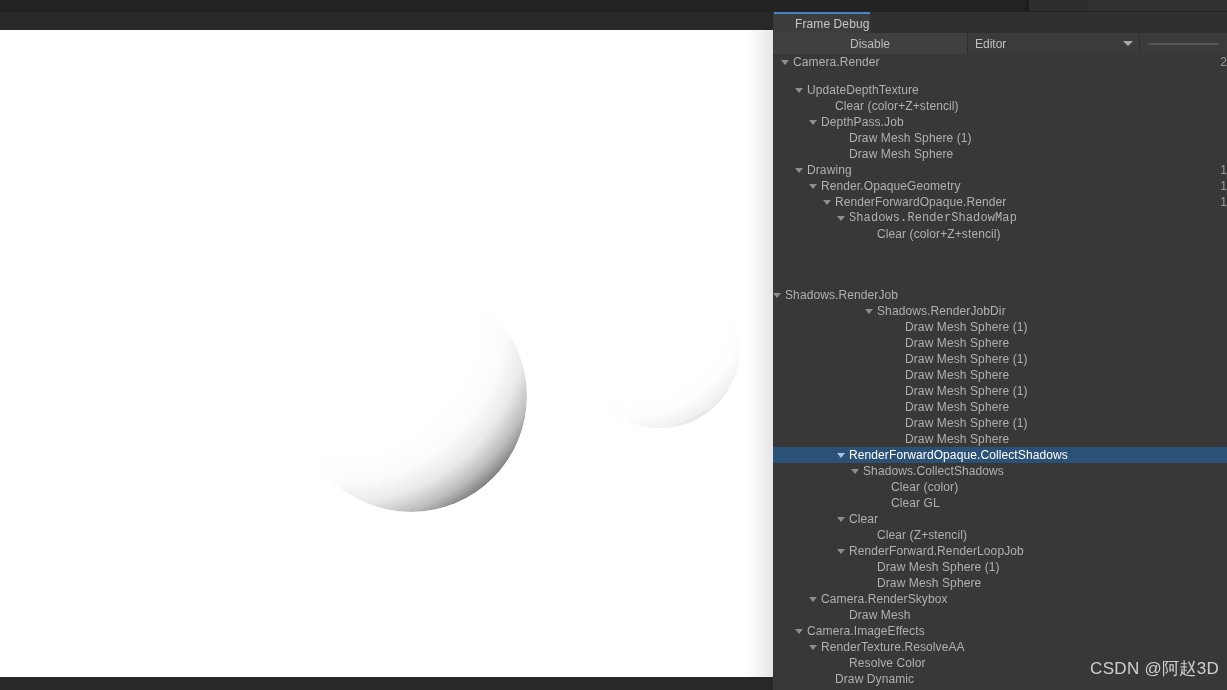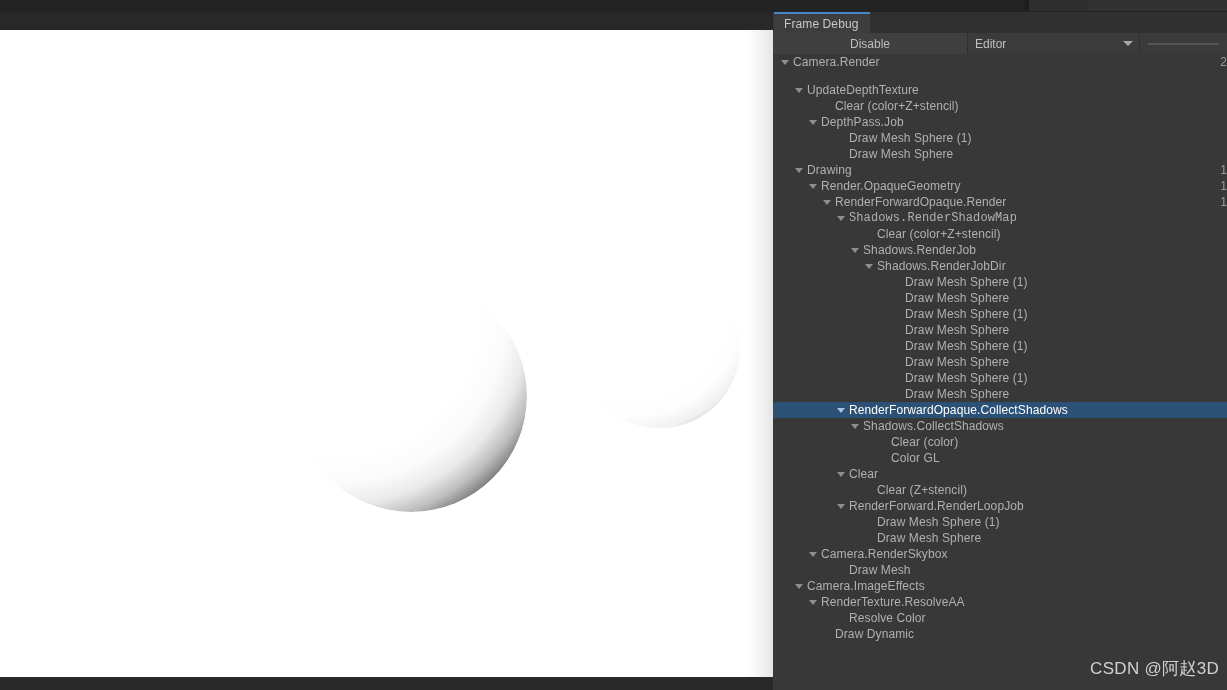--- a/index.html
+++ b/index.html
@@ -178,21 +178,21 @@
   }
   .fd-tab {
     position: absolute;
     left: 1px; top: 0;
     width: 96px; height: 21px;
     background: #3d3d3d;
     box-sizing: border-box;
     border-top: 2px solid #4a84c4;
     display: flex;
     align-items: center;
-    padding-left: 10px;
+    padding-left: 21px;
     cursor: default;
   }
   .fd-tab-label {
     font-size: 12px;
     color: #c8c8c8;
     letter-spacing: .1px;
   }
   .fd-tabbar-rest {
     position: absolute;
     left: 97px; top: 0;
@@ -405,75 +405,75 @@
           <span class="fd-count">1</span>
         </div>
         <div class="fd-row" style="padding-left: 64px; font-family: Liberation Mono, monospace;">
           <span class="fd-arrow"></span>
           <span class="fd-label">Shadows.RenderShadowMap</span>
         </div>
         <div class="fd-row" style="padding-left: 92px;">
           <span class="fd-arrow hidden"></span>
           <span class="fd-label">Clear (color+Z+stencil)</span>
         </div>
+        <div class="fd-row" style=" margin-top: 45px;">
+          <span class="fd-arrow"></span>
+          <span class="fd-label">Shadows.RenderJob</span>
+        </div>
+        <div class="fd-row" style="padding-left: 92px;">
+          <span class="fd-arrow"></span>
+          <span class="fd-label">Shadows.RenderJobDir</span>
+        </div>
+        <div class="fd-row" style="padding-left: 120px;">
+          <span class="fd-arrow hidden"></span>
+          <span class="fd-label">Draw Mesh Sphere (1)</span>
+        </div>
+        <div class="fd-row" style="padding-left: 120px;">
+          <span class="fd-arrow hidden"></span>
+          <span class="fd-label">Draw Mesh Sphere</span>
+        </div>
+        <div class="fd-row" style="padding-left: 120px;">
+          <span class="fd-arrow hidden"></span>
+          <span class="fd-label">Draw Mesh Sphere (1)</span>
+        </div>
+        <div class="fd-row" style="padding-left: 120px;">
+          <span class="fd-arrow hidden"></span>
+          <span class="fd-label">Draw Mesh Sphere</span>
+        </div>
+        <div class="fd-row" style="padding-left: 120px;">
+          <span class="fd-arrow hidden"></span>
+          <span class="fd-label">Draw Mesh Sphere (1)</span>
+        </div>
+        <div class="fd-row" style="padding-left: 120px;">
+          <span class="fd-arrow hidden"></span>
+          <span class="fd-label">Draw Mesh Sphere</span>
+        </div>
+        <div class="fd-row" style="padding-left: 120px;">
+          <span class="fd-arrow hidden"></span>
+          <span class="fd-label">Draw Mesh Sphere (1)</span>
+        </div>
+        <div class="fd-row" style="padding-left: 120px;">
+          <span class="fd-arrow hidden"></span>
+          <span class="fd-label">Draw Mesh Sphere</span>
+        </div>
+        <div class="fd-row selected" style="padding-left: 64px;">
+          <span class="fd-arrow"></span>
+          <span class="fd-label">RenderForwardOpaque.CollectShadows</span>
+        </div>
         <div class="fd-row" style="padding-left: 78px;">
           <span class="fd-arrow"></span>
-          <span class="fd-label">Shadows.RenderJob</span>
-        </div>
-        <div class="fd-row" style="padding-left: 92px;">
-          <span class="fd-arrow"></span>
-          <span class="fd-label">Shadows.RenderJobDir</span>
-        </div>
-        <div class="fd-row" style="padding-left: 120px;">
-          <span class="fd-arrow hidden"></span>
-          <span class="fd-label">Draw Mesh Sphere (1)</span>
-        </div>
-        <div class="fd-row" style="padding-left: 120px;">
-          <span class="fd-arrow hidden"></span>
-          <span class="fd-label">Draw Mesh Sphere</span>
-        </div>
-        <div class="fd-row" style="padding-left: 120px;">
-          <span class="fd-arrow hidden"></span>
-          <span class="fd-label">Draw Mesh Sphere (1)</span>
-        </div>
-        <div class="fd-row" style="padding-left: 120px;">
-          <span class="fd-arrow hidden"></span>
-          <span class="fd-label">Draw Mesh Sphere</span>
-        </div>
-        <div class="fd-row" style="padding-left: 120px;">
-          <span class="fd-arrow hidden"></span>
-          <span class="fd-label">Draw Mesh Sphere (1)</span>
-        </div>
-        <div class="fd-row" style="padding-left: 120px;">
-          <span class="fd-arrow hidden"></span>
-          <span class="fd-label">Draw Mesh Sphere</span>
-        </div>
-        <div class="fd-row" style="padding-left: 120px;">
-          <span class="fd-arrow hidden"></span>
-          <span class="fd-label">Draw Mesh Sphere (1)</span>
-        </div>
-        <div class="fd-row" style="padding-left: 120px;">
-          <span class="fd-arrow hidden"></span>
-          <span class="fd-label">Draw Mesh Sphere</span>
-        </div>
-        <div class="fd-row selected" style="padding-left: 64px;">
-          <span class="fd-arrow"></span>
-          <span class="fd-label">RenderForwardOpaque.CollectShadows</span>
-        </div>
-        <div class="fd-row" style="padding-left: 78px;">
-          <span class="fd-arrow"></span>
           <span class="fd-label">Shadows.CollectShadows</span>
         </div>
         <div class="fd-row" style="padding-left: 106px;">
           <span class="fd-arrow hidden"></span>
           <span class="fd-label">Clear (color)</span>
         </div>
         <div class="fd-row" style="padding-left: 106px;">
           <span class="fd-arrow hidden"></span>
-          <span class="fd-label">Color GL</span>
+          <span class="fd-label">Clear GL</span>
         </div>
         <div class="fd-row" style="padding-left: 64px;">
           <span class="fd-arrow"></span>
           <span class="fd-label">Clear</span>
         </div>
         <div class="fd-row" style="padding-left: 92px;">
           <span class="fd-arrow hidden"></span>
           <span class="fd-label">Clear (Z+stencil)</span>
         </div>
         <div class="fd-row" style="padding-left: 64px;">

